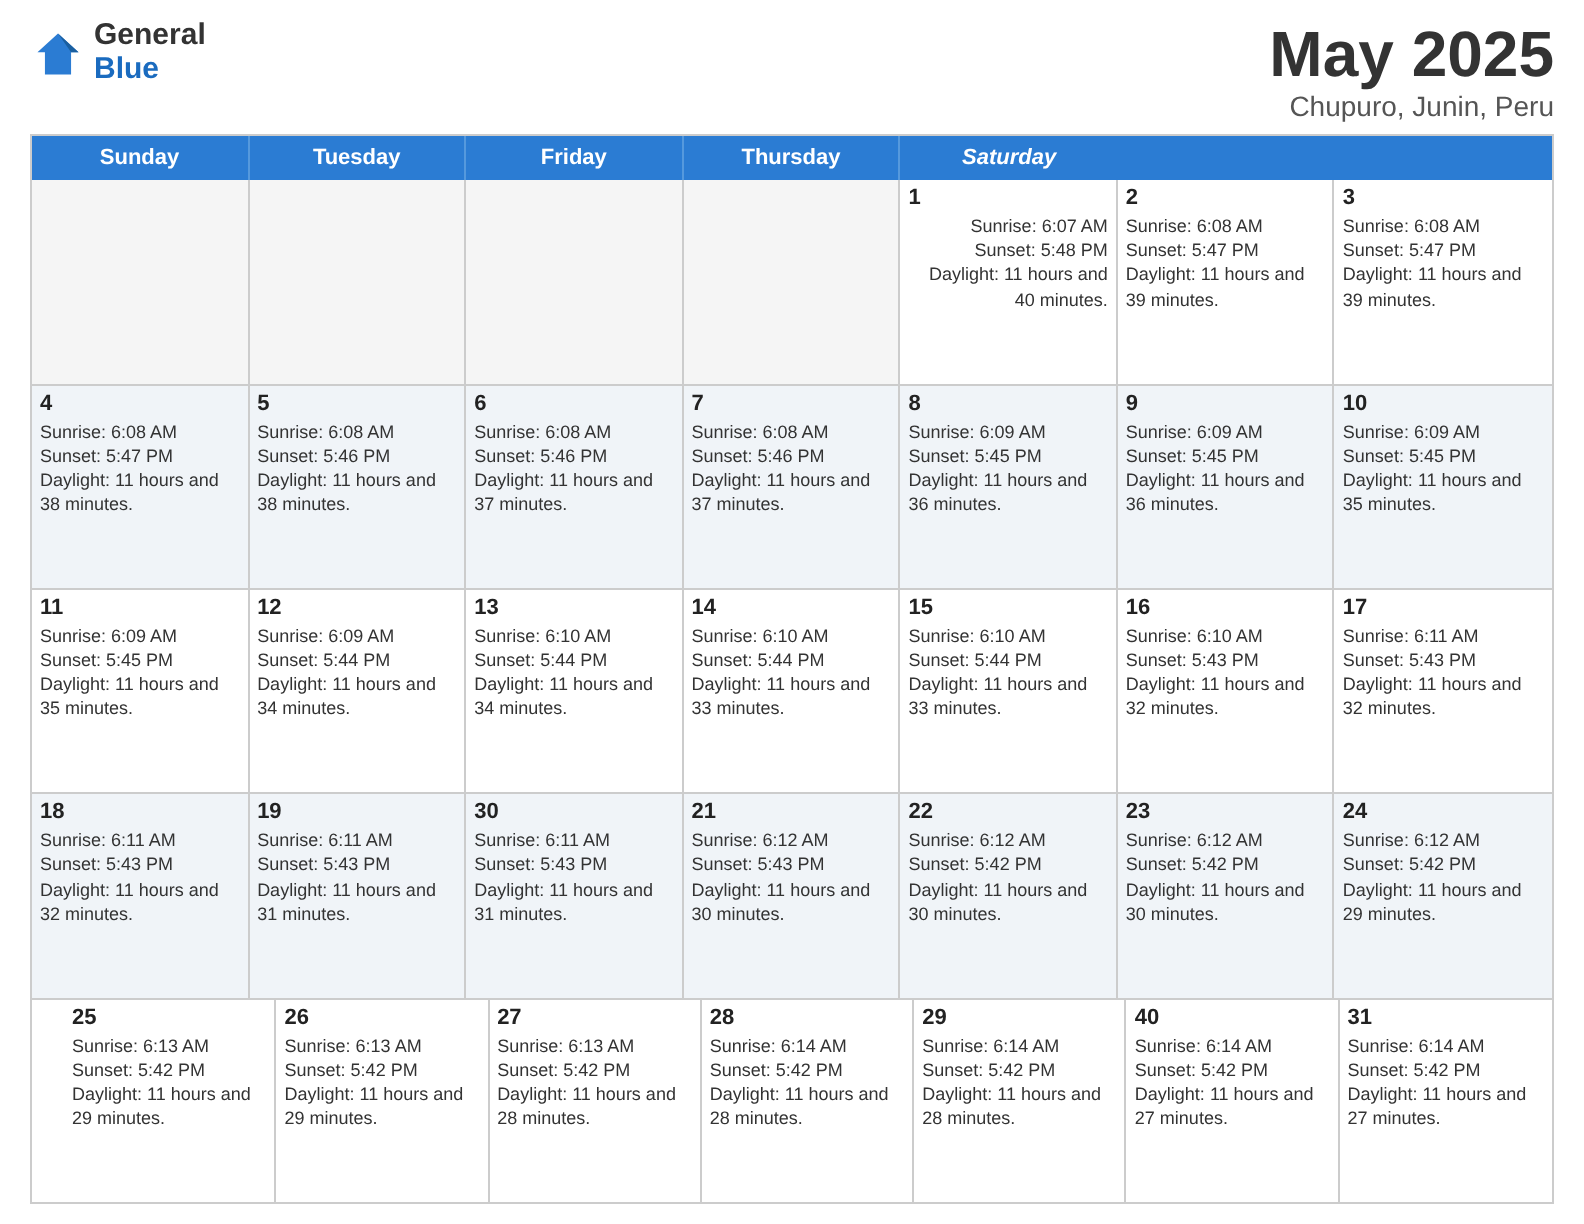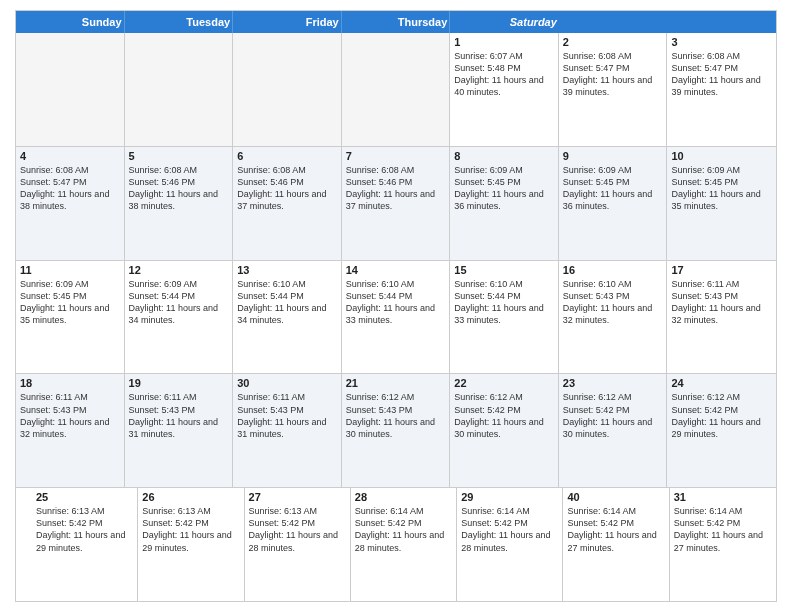--- a/index.html
+++ b/index.html
@@ -68,21 +68,21 @@
     }
     .cal-header-row {
       display: grid;
       grid-template-columns: repeat(7, 1fr);
       background: #2b7cd3;
     }
     .cal-header-cell {
       color: #fff;
       font-size: 11px;
       font-weight: bold;
-      text-align: right;
+      text-align: center;
       padding: 5px 2px;
       border-right: 1px solid #5599dd;
     }
     .cal-header-cell:last-child { border-right: none; font-style: italic; }
     .cal-body {
       flex: 1;
       display: flex;
       flex-direction: column;
     }
     .cal-row {
@@ -113,38 +113,54 @@
     .cell-text {
       font-size: 9px;
       line-height: 1.35;
       color: #333;
     }
   </style>
 </head>
 <body>
 
 <div class="page">
+  <div class="header">
+    <div class="logo">
+      <svg class="logo-icon" viewBox="0 0 30 30">
+        <polygon points="15,4 26,14 22,14 22,26 8,26 8,14 4,14" fill="#2b7cd3"></polygon>
+        <polygon points="15,4 26,14 22,14" fill="#1a5fa0"></polygon>
+      </svg>
+      <div class="logo-text">
+        <span class="logo-general">General</span>
+        <span class="logo-blue">Blue</span>
+      </div>
+    </div>
+    <div class="title-block">
+      <div class="title-month">May 2025</div>
+      <div class="title-location">Chupuro, Junin, Peru</div>
+    </div>
+  </div>
 
   <div class="calendar">
     <div class="cal-header-row">
     <div class="cal-header-cell">Sunday</div>
         <div class="cal-header-cell">Tuesday</div>
         <div class="cal-header-cell">Friday</div>
         <div class="cal-header-cell">Thursday</div>
         <div class="cal-header-cell">Saturday</div>
       </div>
     <div class="cal-body">
     <div class="cal-row">
           <div class="cal-cell empty"></div>
           <div class="cal-cell empty"></div>
           <div class="cal-cell empty"></div>
           <div class="cal-cell empty"></div>
           <div class="cal-cell">
             <div class="day-number">1</div>
-            <div class="cell-text" style="white-space: pre-line;">Sunrise: 6:07 AM
+            <div class="cell-text" style="white-space: pre-line; text-align: right;">Sunrise: 6:07 AM
 Sunset: 5:48 PM
 Daylight: 11 hours and 40 minutes.</div>
           </div>
           <div class="cal-cell">
             <div class="day-number">2</div>
             <div class="cell-text" style="white-space: pre-line;">Sunrise: 6:08 AM
 Sunset: 5:47 PM
 Daylight: 11 hours and 39 minutes.</div>
           </div>
           <div class="cal-cell">

